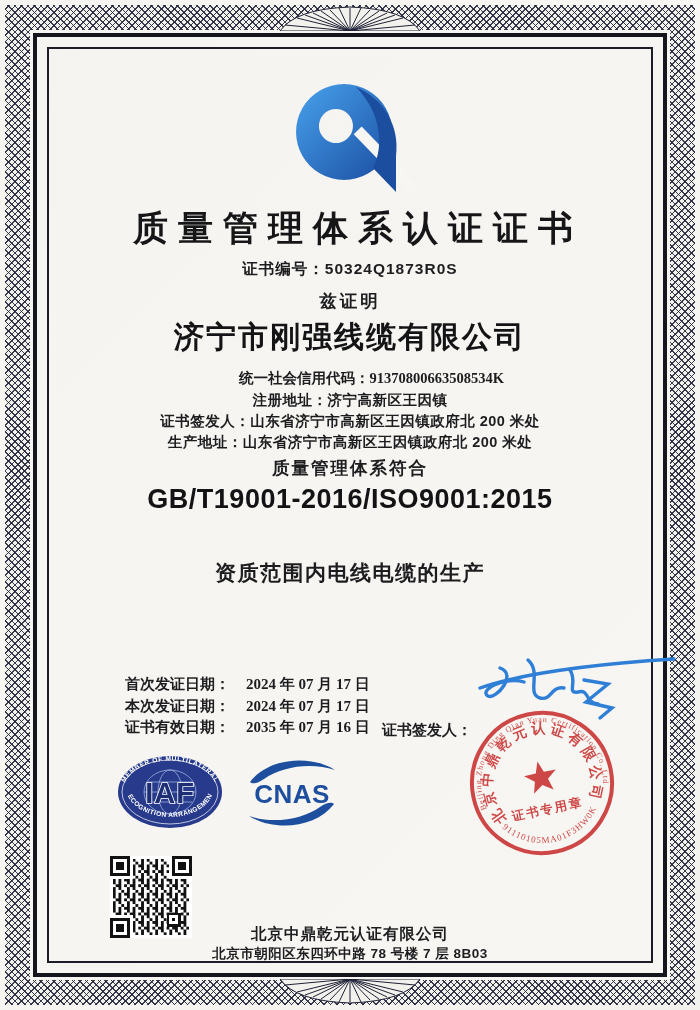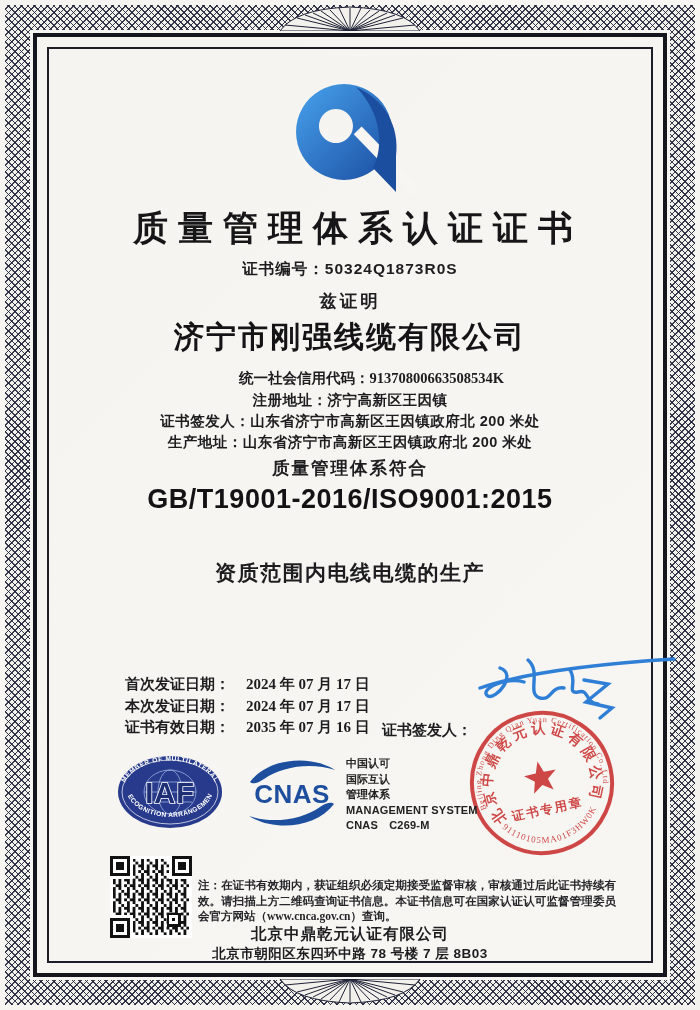--- a/index.html
+++ b/index.html
@@ -217,27 +217,20 @@
         <textPath href="#iafBot" startOffset="50%" text-anchor="middle">RECOGNITION ARRANGEMENT</textPath>
       </text>
     </svg>
 
     <svg class="abs" style="left:244px;top:752px" width="96" height="82" viewBox="0 0 96 82">
       <path fill="#1d4f9e" d="M6 30 C 24 6 66 2 91 18 C 68 10 38 14 20 27 C 13 32 8 32 6 30 Z"></path>
       <text x="48" y="51" text-anchor="middle" font-family="Liberation Sans, sans-serif" font-size="26" font-weight="bold" fill="#1d4f9e" letter-spacing="0.5">CNAS</text>
       <path fill="#1d4f9e" d="M90 52 C 72 76 30 80 5 64 C 28 72 58 68 76 55 C 83 50 88 50 90 52 Z"></path>
     </svg>
 
-    <div class="abs cnas-text">
-      <div>中国认可</div>
-      <div>国际互认</div>
-      <div>管理体系</div>
-      <div class="en">MANAGEMENT SYSTEM</div>
-      <div class="en">CNAS　C269-M</div>
-    </div>
 
     <svg class="abs" style="left:110px;top:856px" width="82" height="82" viewBox="0 0 29 29" shape-rendering="crispEdges">
       <defs>
         <pattern id="qrp" width="5" height="5" patternUnits="userSpaceOnUse">
           <rect width="5" height="5" fill="#ffffff"></rect>
           <g fill="#111">
             <rect x="0" y="0" width="1" height="1"></rect>
               <rect x="2" y="0" width="2" height="1"></rect>
             <rect x="1" y="1" width="1" height="2"></rect>
               <rect x="3" y="1" width="1" height="1"></rect>
@@ -268,19 +261,18 @@
           <rect x="2" y="2" width="3" height="3"></rect>
             <rect x="24" y="2" width="3" height="3"></rect>
           <rect x="2" y="24" width="3" height="3"></rect>
             <rect x="20" y="20" width="5" height="5"></rect>
         </g>
         <rect x="21" y="21" width="3" height="3" fill="#ffffff"></rect>
         <rect x="22" y="22" width="1" height="1" fill="#111"></rect>
       </g>
     </svg>
 
-    <div class="abs note">注：在证书有效期内，获证组织必须定期接受监督审核，审核通过后此证书持续有效。请扫描上方二维码查询证书信息。本证书信息可在国家认证认可监督管理委员会官方网站（www.cnca.gov.cn）查询。</div>
 
     <div class="abs cx issuer" style="top:924px">北京中鼎乾元认证有限公司</div>
     <div class="abs cx issuer-addr" style="top:945px">北京市朝阳区东四环中路 78 号楼 7 层 8B03</div>
 
   </div>
 </div>
 
 </body></html>

